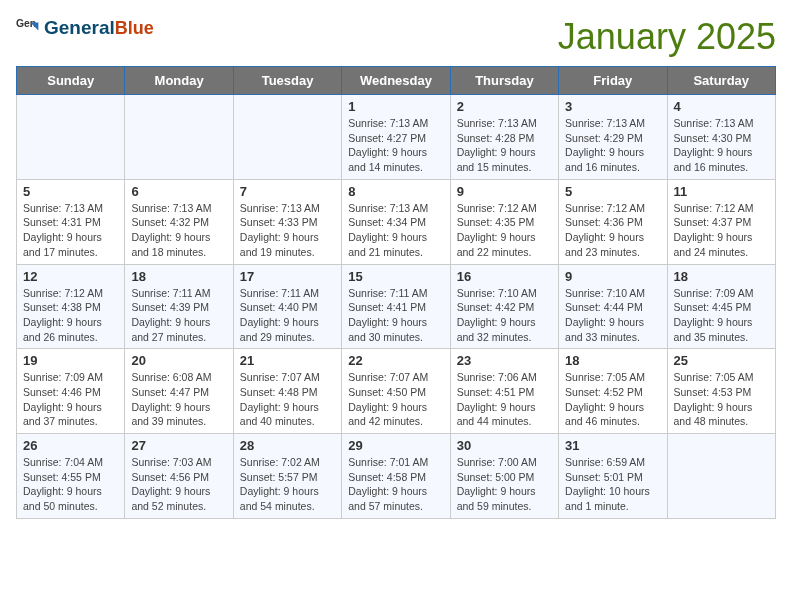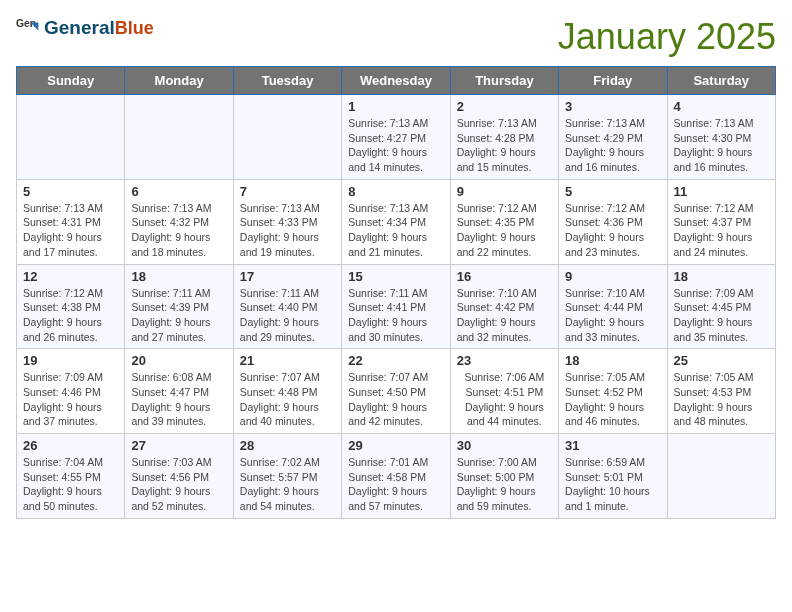--- a/index.html
+++ b/index.html
@@ -282,21 +282,21 @@
         </td>
         <td>
           <span class="day-number">22</span>
           <div class="day-info" style="white-space: pre-line;">Sunrise: 7:07 AM
 Sunset: 4:50 PM
 Daylight: 9 hours
 and 42 minutes.</div>
         </td>
         <td>
           <span class="day-number">23</span>
-          <div class="day-info" style="white-space: pre-line; text-align: center;">Sunrise: 7:06 AM
+          <div class="day-info" style="white-space: pre-line;">Sunrise: 7:06 AM
 Sunset: 4:51 PM
 Daylight: 9 hours
 and 44 minutes.</div>
         </td>
         <td>
           <span class="day-number">18</span>
           <div class="day-info" style="white-space: pre-line;">Sunrise: 7:05 AM
 Sunset: 4:52 PM
 Daylight: 9 hours
 and 46 minutes.</div>

